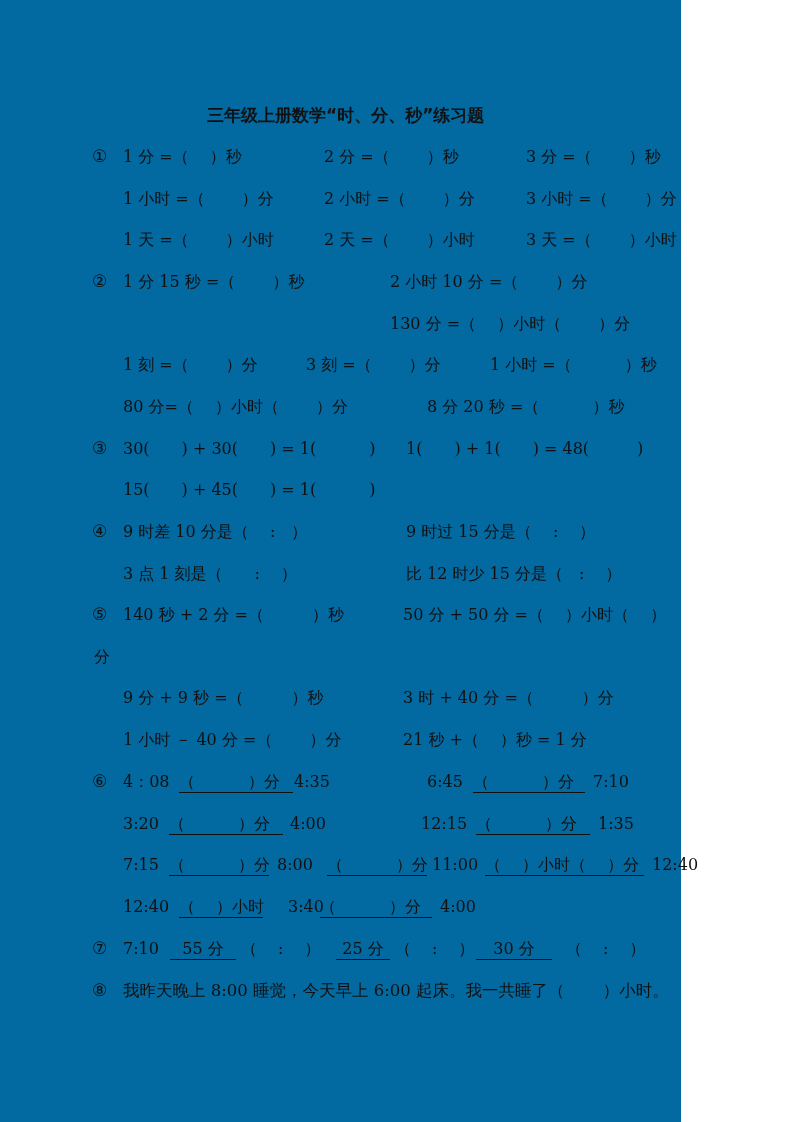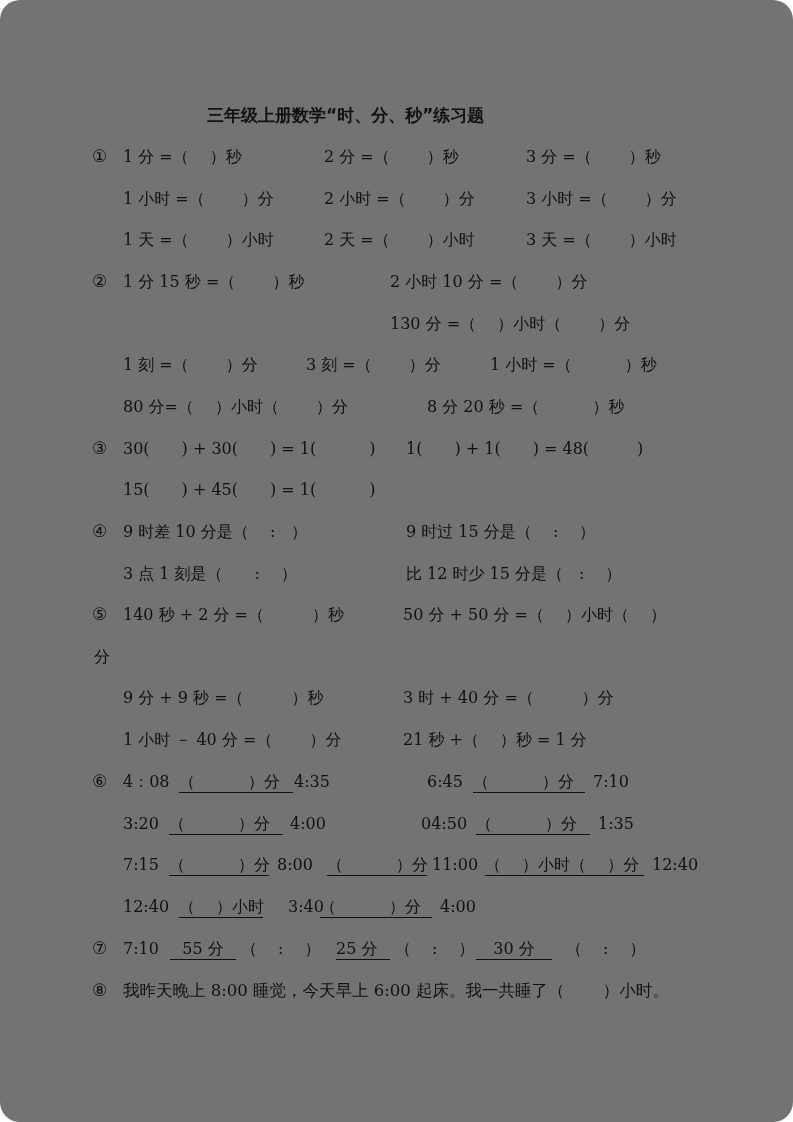--- a/index.html
+++ b/index.html
@@ -1,18 +1,18 @@
 <!DOCTYPE html>
 <html><head>
 <meta charset="utf-8">
 <style>
   html, body { margin: 0; padding: 0; background: #ffffff; }
   body { width: 793px; height: 1122px; position: relative; overflow: hidden;
          font-family: "DejaVu Serif", "Liberation Serif", serif; color: #111; }
-  .page { position: absolute; left: 0; top: 0; width: 793px; height: 1122px; background: #737373; border-radius: 20px; }
+  .page { position: absolute; left: 0; top: 0; width: 681px; height: 1122px; background: #0369a1; }
   .title { position: absolute; left: 207px; top: 104px; font-size: 17px; font-weight: bold;
            font-family: "DejaVu Sans", "Liberation Sans", sans-serif; letter-spacing: 0px; white-space: nowrap; }
   .num { position: absolute; left: 92px; font-size: 17px; font-family: "DejaVu Sans", sans-serif; }
   .seg { position: absolute; font-size: 16px; white-space: pre; line-height: 20px; }
   .ul { border-bottom: 1.3px solid #111; display: inline-block; }
 </style>
 </head>
 <body>
 
 <div class="page">
@@ -63,21 +63,21 @@
   <div class="seg" style="left:123px;top:772px">4：08</div>
   <div class="seg ul" style="left:179px;top:772px;width:114px">（　　　 ）分</div>
   <div class="seg" style="left:294px;top:772px">4:35</div>
   <div class="seg" style="left:427px;top:772px">6:45</div>
   <div class="seg ul" style="left:473px;top:772px;width:112px">（　　　 ）分</div>
   <div class="seg" style="left:593px;top:772px">7:10</div>
 
   <div class="seg" style="left:123px;top:814px">3:20</div>
   <div class="seg ul" style="left:169px;top:814px;width:114px">（　　　 ）分</div>
   <div class="seg" style="left:290px;top:814px">4:00</div>
-  <div class="seg" style="left:421px;top:814px">04:50</div>
+  <div class="seg" style="left:421px;top:814px">12:15</div>
   <div class="seg ul" style="left:476px;top:814px;width:114px">（　　　 ）分</div>
   <div class="seg" style="left:598px;top:814px">1:35</div>
 
   <div class="seg" style="left:123px;top:855px">7:15</div>
   <div class="seg ul" style="left:169px;top:855px;width:100px">（　　　 ）分</div>
   <div class="seg" style="left:277px;top:855px">8:00</div>
   <div class="seg ul" style="left:327px;top:855px;width:100px">（　　　 ）分</div>
   <div class="seg" style="left:432px;top:855px">11:00</div>
   <div class="seg ul" style="left:485px;top:855px;width:159px">（　 ）小时（　 ）分</div>
   <div class="seg" style="left:652px;top:855px">12:40</div>
@@ -85,20 +85,20 @@
   <div class="seg" style="left:123px;top:897px">12:40</div>
   <div class="seg ul" style="left:179px;top:897px;width:84px">（　 ）小时</div>
   <div class="seg" style="left:288px;top:897px">3:40</div>
   <div class="seg ul" style="left:320px;top:897px;width:112px">（　　　 ）分</div>
   <div class="seg" style="left:440px;top:897px">4:00</div>
 
   <div class="num" style="top:938px">⑦</div>
   <div class="seg" style="left:123px;top:939px">7:10</div>
   <div class="seg ul" style="left:170px;top:939px;width:66px;text-align:center">55 分</div>
   <div class="seg" style="left:241px;top:939px">（　 :　 ）</div>
-  <div class="seg ul" style="left:336px;top:939px;width:54px;text-align:left">25 分</div>
+  <div class="seg ul" style="left:336px;top:939px;width:54px;text-align:center">25 分</div>
   <div class="seg" style="left:395px;top:939px">（　 :　 ）</div>
   <div class="seg ul" style="left:476px;top:939px;width:76px;text-align:center">30 分</div>
   <div class="seg" style="left:566px;top:939px">（　 :　 ）</div>
 
   <div class="num" style="top:980px">⑧</div>
   <div class="seg" style="left:123px;top:981px;font-size:16.5px">我昨天晚上 8:00 睡觉，今天早上 6:00 起床。我一共睡了（　　 ）小时。</div>
 </div>
 
 </body></html>

